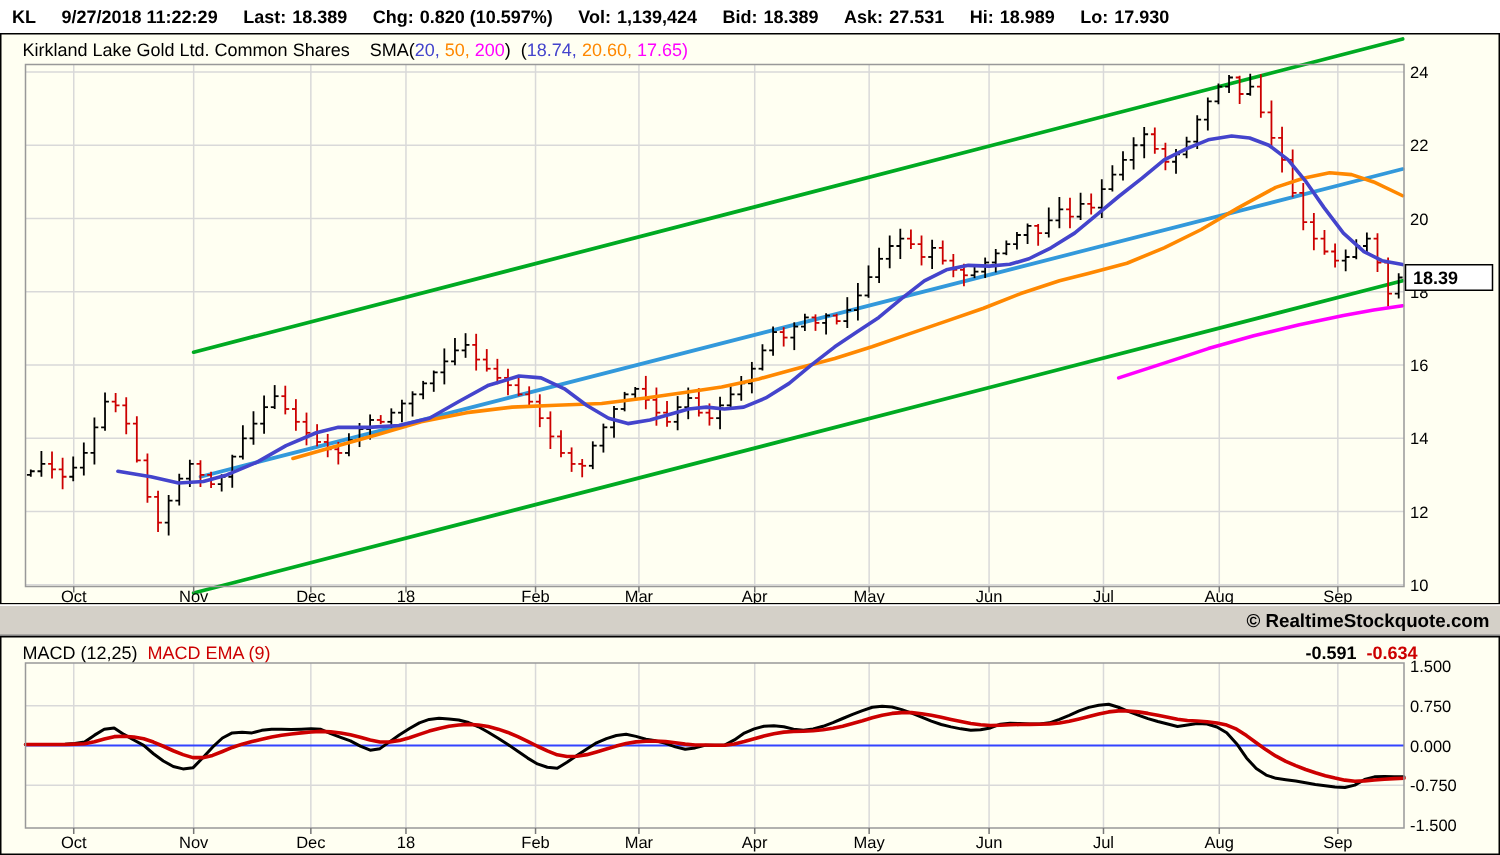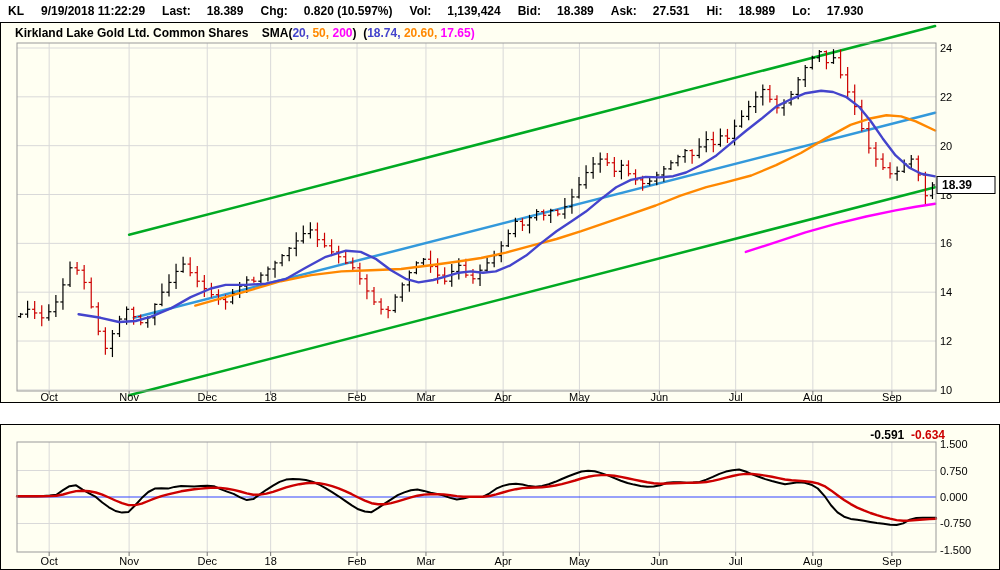--- a/index.html
+++ b/index.html
@@ -5,30 +5,30 @@
   * { box-sizing: border-box; }
   body { margin: 0; background: #ffffff; font-family: "Liberation Sans", sans-serif; }
   #screen { position: relative; width: 1000px; height: 570px; background: #ffffff; overflow: hidden; }
 
   
   #quote-header {
     position: absolute; left: 0; top: 0; width: 1000px; height: 22px;
     display: flex; align-items: center; gap: 17px; padding-left: 8px;
     font-size: 12px; font-weight: bold; color: #000; white-space: nowrap;
   }
-  .pair { display: inline-flex; gap: 16px; }
+  .pair { display: inline-flex; gap: 4px; }
   .green { color: #000000; }
   .red-text { color: #cc0000; }
 
   
   .panel { position: absolute; left: 0; width: 1000px; background: #fffff2; border: 1px solid #000; }
   #main-panel { top: 22px; height: 381px; }
   #macd-panel { top: 424px; height: 146px; }
 
-  .panel-title { position: absolute; left: 14px; top: 3px; font-size: 12px; font-weight: bold; color: #000; white-space: nowrap; }
+  .panel-title { position: absolute; left: 14px; top: 3px; font-size: 12px; font-weight: normal; color: #000; white-space: nowrap; }
   .c-blue { color: #4444cc; } .c-orange { color: #ff8800; } .c-magenta { color: #ff00ff; }
 
   #macd-values { position: absolute; right: 54px; top: 3px; font-size: 12px; font-weight: bold; white-space: nowrap; }
 
   svg { position: absolute; left: 0; top: 0; }
   svg text { font-family: "Liberation Sans", sans-serif; }
 
   
   #separator-band {
     position: absolute; left: 0; top: 403px; width: 1000px; height: 21px;
@@ -37,21 +37,21 @@
     font-size: 12.5px; font-weight: bold; color: #000;
   }
 </style>
 </head>
 <body>
 
 <div id="screen">
 
   <div id="quote-header">
     <span>KL</span>
-    <span>9/19/2018 11:22:29</span>
+    <span>9/27/2018 11:22:29</span>
     <span class="pair">
         <span>Last:</span>
         <span>18.389</span>
       </span>
     <span class="pair green">
         <span>Chg:</span>
         <span>0.820 (10.597%)</span>
       </span>
     <span class="pair">
         <span>Vol:</span>
@@ -791,22 +791,29 @@
         <text x="734.658" y="378" font-size="11" fill="#000" text-anchor="middle">Jul</text>
         <line x1="811.854" y1="368" x2="811.854" y2="372" stroke="#777"></line>
         <text x="811.854" y="378" font-size="11" fill="#000" text-anchor="middle">Aug</text>
         <line x1="890.8879999999999" y1="368" x2="890.8879999999999" y2="372" stroke="#777"></line>
         <text x="890.8879999999999" y="378" font-size="11" fill="#000" text-anchor="middle">Sep</text>
         <rect x="936" y="153.4962" width="58" height="17" fill="#fff" stroke="#000"></rect>
         <text x="941" y="166.4962" font-size="12" fill="#000" font-weight="bold">18.39</text>
       </svg>
   </div>
 
+  <div id="separator-band">
+    <span>© RealtimeStockquote.com</span>
+  </div>
 
   <div class="panel" id="macd-panel">
+    <div class="panel-title">
+      <span>MACD (12,25)</span>&nbsp;
+      <span class="red-text">MACD EMA (9)</span>
+    </div>
     <div id="macd-values">
       <span>-0.591</span>&nbsp;
       <span class="red-text">-0.634</span>
     </div>
     <svg id="macd-svg" width="998" height="144" viewBox="0 0 998 144">
         <line x1="48.165000000000006" y1="17" x2="48.165000000000006" y2="127" stroke="#d9d9d9"></line>
         <line x1="128.118" y1="17" x2="128.118" y2="127" stroke="#d9d9d9"></line>
         <line x1="206.233" y1="17" x2="206.233" y2="127" stroke="#d9d9d9"></line>
         <line x1="269.644" y1="17" x2="269.644" y2="127" stroke="#d9d9d9"></line>
         <line x1="356.03" y1="17" x2="356.03" y2="127" stroke="#d9d9d9"></line>

